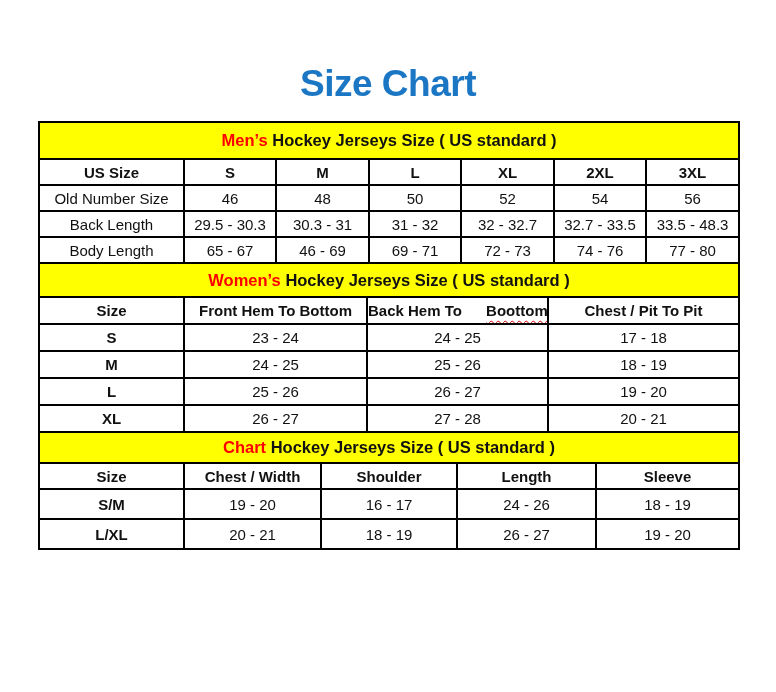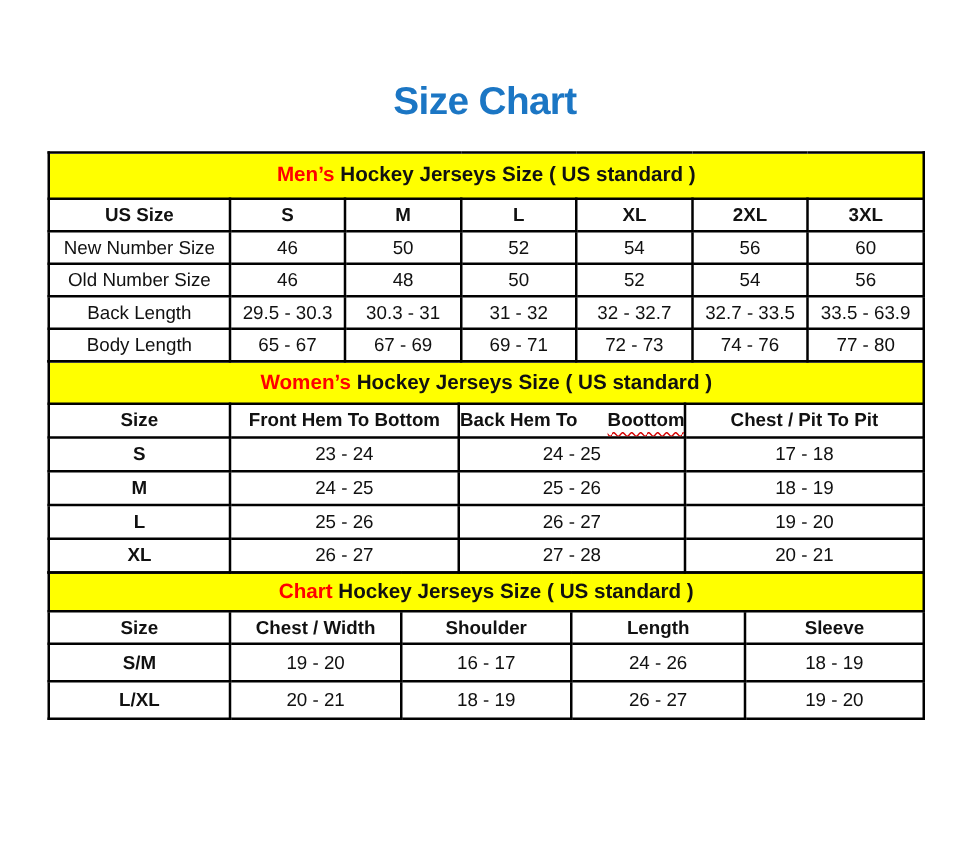--- a/index.html
+++ b/index.html
@@ -9,21 +9,21 @@
     background: #ffffff;
     font-family: "Liberation Sans", sans-serif;
     color: #111111;
     overflow: hidden;
   }
   .page { position: relative; width: 776px; height: 692px; background: #ffffff; }
 
   .title {
     position: absolute; left: 0; right: 0; top: 63px;
     margin: 0; text-align: center;
-    font-size: 31px; font-weight: 700; letter-spacing: -0.5px;
+    font-size: 37px; font-weight: 700; letter-spacing: -0.5px;
     color: #1B76C4;
   }
 
   .chart { position: absolute; left: 38px; top: 121px; width: 700px; }
 
   table {
     border-collapse: collapse; table-layout: fixed;
     width: 700px;
     font-family: "Liberation Sans", sans-serif;
   }
@@ -86,50 +86,41 @@
       <tr class="head">
         <td>US Size</td>
         <td>S</td>
         <td>M</td>
         <td>L</td>
         <td>XL</td>
         <td>2XL</td>
         <td>3XL</td>
       </tr>
       <tr>
-        <td>New Number Size</td>
-        <td>46</td>
-        <td>50</td>
-        <td>52</td>
-        <td>54</td>
-        <td>56</td>
-        <td>60</td>
-      </tr>
-      <tr>
         <td>Old Number Size</td>
         <td>46</td>
         <td>48</td>
         <td>50</td>
         <td>52</td>
         <td>54</td>
         <td>56</td>
       </tr>
       <tr>
         <td>Back Length</td>
         <td>29.5 - 30.3</td>
         <td>30.3 - 31</td>
         <td>31 - 32</td>
         <td>32 - 32.7</td>
         <td>32.7 - 33.5</td>
-        <td>33.5 - 63.9</td>
+        <td>33.5 - 48.3</td>
       </tr>
       <tr>
         <td>Body Length</td>
         <td>65 - 67</td>
-        <td>67 - 69</td>
+        <td>46 - 69</td>
         <td>69 - 71</td>
         <td>72 - 73</td>
         <td>74 - 76</td>
         <td>77 - 80</td>
       </tr>
     </tbody>
       </table>
 
     <table class="women">
       <colgroup>

